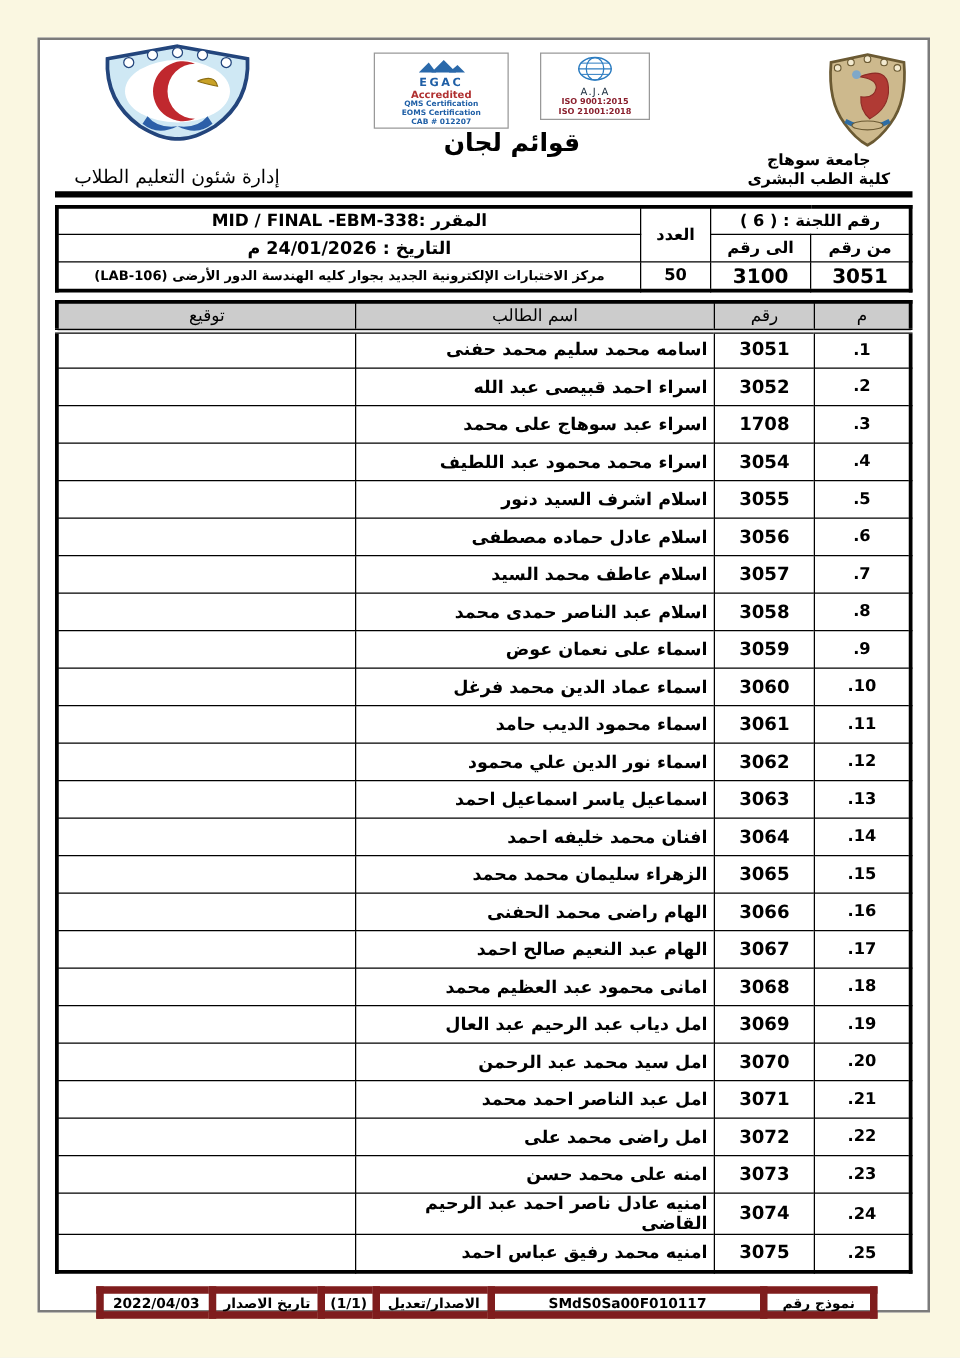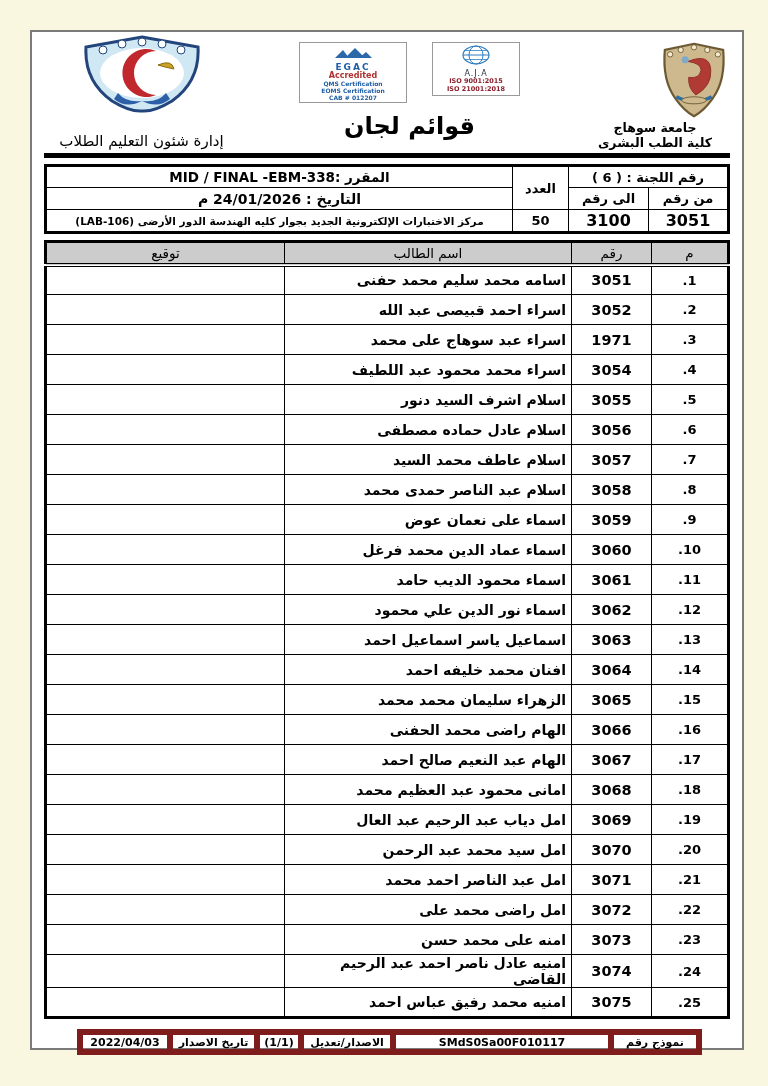--- a/index.html
+++ b/index.html
@@ -18,21 +18,21 @@
   .uni-caption { font-size:12.5px; font-weight:bold; text-align:center; line-height:1.2; margin-top:2px; }
   .center-block { flex:1; display:flex; flex-direction:column; align-items:center; }
   .cert-row { display:flex; direction:ltr; gap:25px; align-items:flex-start; height:58px; }
   .egac-box { width:108px; border:1px solid #999; background:#fff; text-align:center; padding:1px 2px; }
   .egac-top { font-size:9px; font-weight:bold; color:#1f5fa6; letter-spacing:2px; line-height:1; }
   .egac-acc { font-size:8px; font-weight:bold; color:#b03030; line-height:1.1; }
   .egac-lines { font-size:6px; color:#1f5fa6; font-weight:bold; line-height:1.15; }
   .aja-box { width:88px; border:1px solid #999; background:#fff; text-align:center; padding:1px 2px; }
   .aja-name { font-size:8px; font-weight:normal; color:#234; letter-spacing:1px; line-height:1; }
   .aja-lines { font-size:6.5px; font-weight:bold; color:#8a1f2d; line-height:1.2; }
-  .title-1 { font-size:24px; font-weight:bold; margin-top:12px; }
+  .title-1 { font-size:20px; font-weight:bold; margin-top:2px; }
   .title-2 { font-size:20px; font-weight:bold; }
   .admin-block { width:195px; display:flex; flex-direction:column; align-items:center; justify-content:flex-end; }
   .admin-caption { font-size:15px; font-weight:normal; margin-top:15px; white-space:nowrap; }
 
   
   .thick-rule { height:3px; border-top:3px solid #000; border-bottom:2px solid #000; margin:3px 0 6px 0; }
 
   
   table { border-collapse:collapse; }
   .info-table { width:100%; border:3px solid #000; table-layout:fixed; }
@@ -192,21 +192,21 @@
           <td class="cell-signature"></td>
         </tr>
       <tr>
           <td class="cell-serial">2.</td>
           <td class="cell-number">3052</td>
           <td class="cell-name">اسراء احمد قبيصى عبد الله</td>
           <td class="cell-signature"></td>
         </tr>
           <tr>
           <td class="cell-serial">3.</td>
-          <td class="cell-number">1971</td>
+          <td class="cell-number">1708</td>
           <td class="cell-name">اسراء عبد سوهاج على محمد</td>
           <td class="cell-signature"></td>
         </tr>
           <tr>
           <td class="cell-serial">4.</td>
           <td class="cell-number">3054</td>
           <td class="cell-name">اسراء محمد محمود عبد اللطيف</td>
           <td class="cell-signature"></td>
         </tr>
           <tr>

